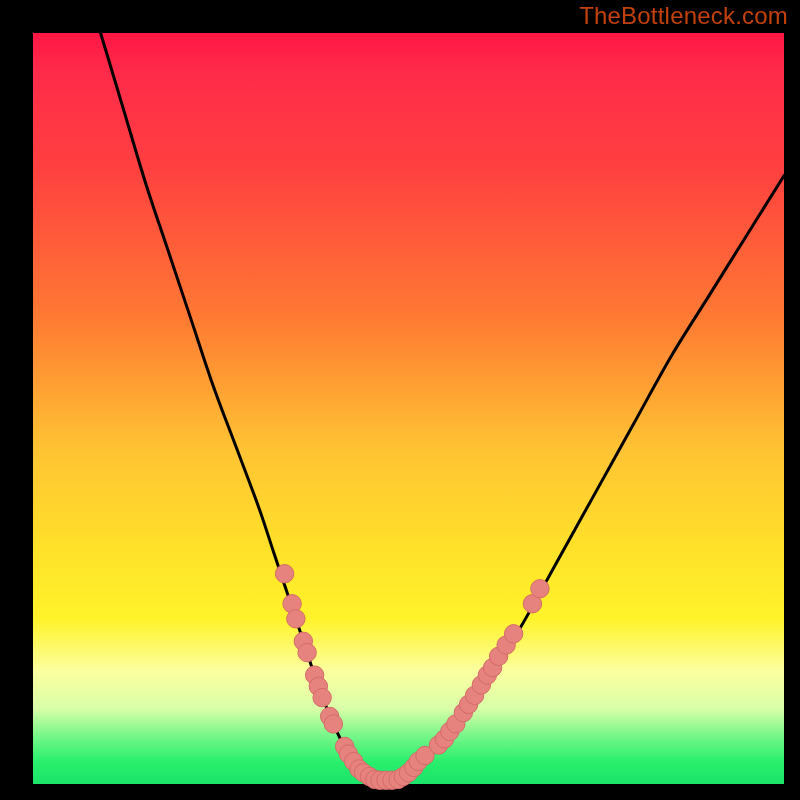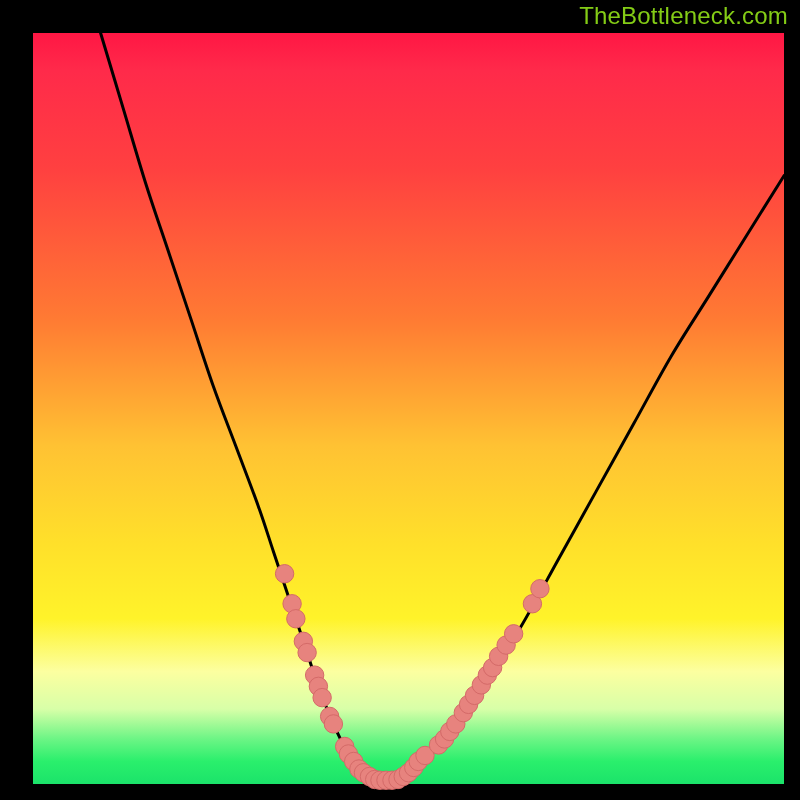--- a/index.html
+++ b/index.html
@@ -39,21 +39,21 @@
       #d8ffa8 90%,
       #6cf585 94%,
       #2aef6c 97%,
       #1be36a 100%
     );
   }
   .watermark {
     position: absolute;
     top: 2px;
     right: 12px;
-    color: #84cc16;
+    color: #c2410c;
     font-size: 24px;
     font-weight: 500;
     letter-spacing: 0.2px;
     user-select: none;
   }
   svg.curve {
     position: absolute;
     left: 0;
     top: 0;
     width: 751px;

